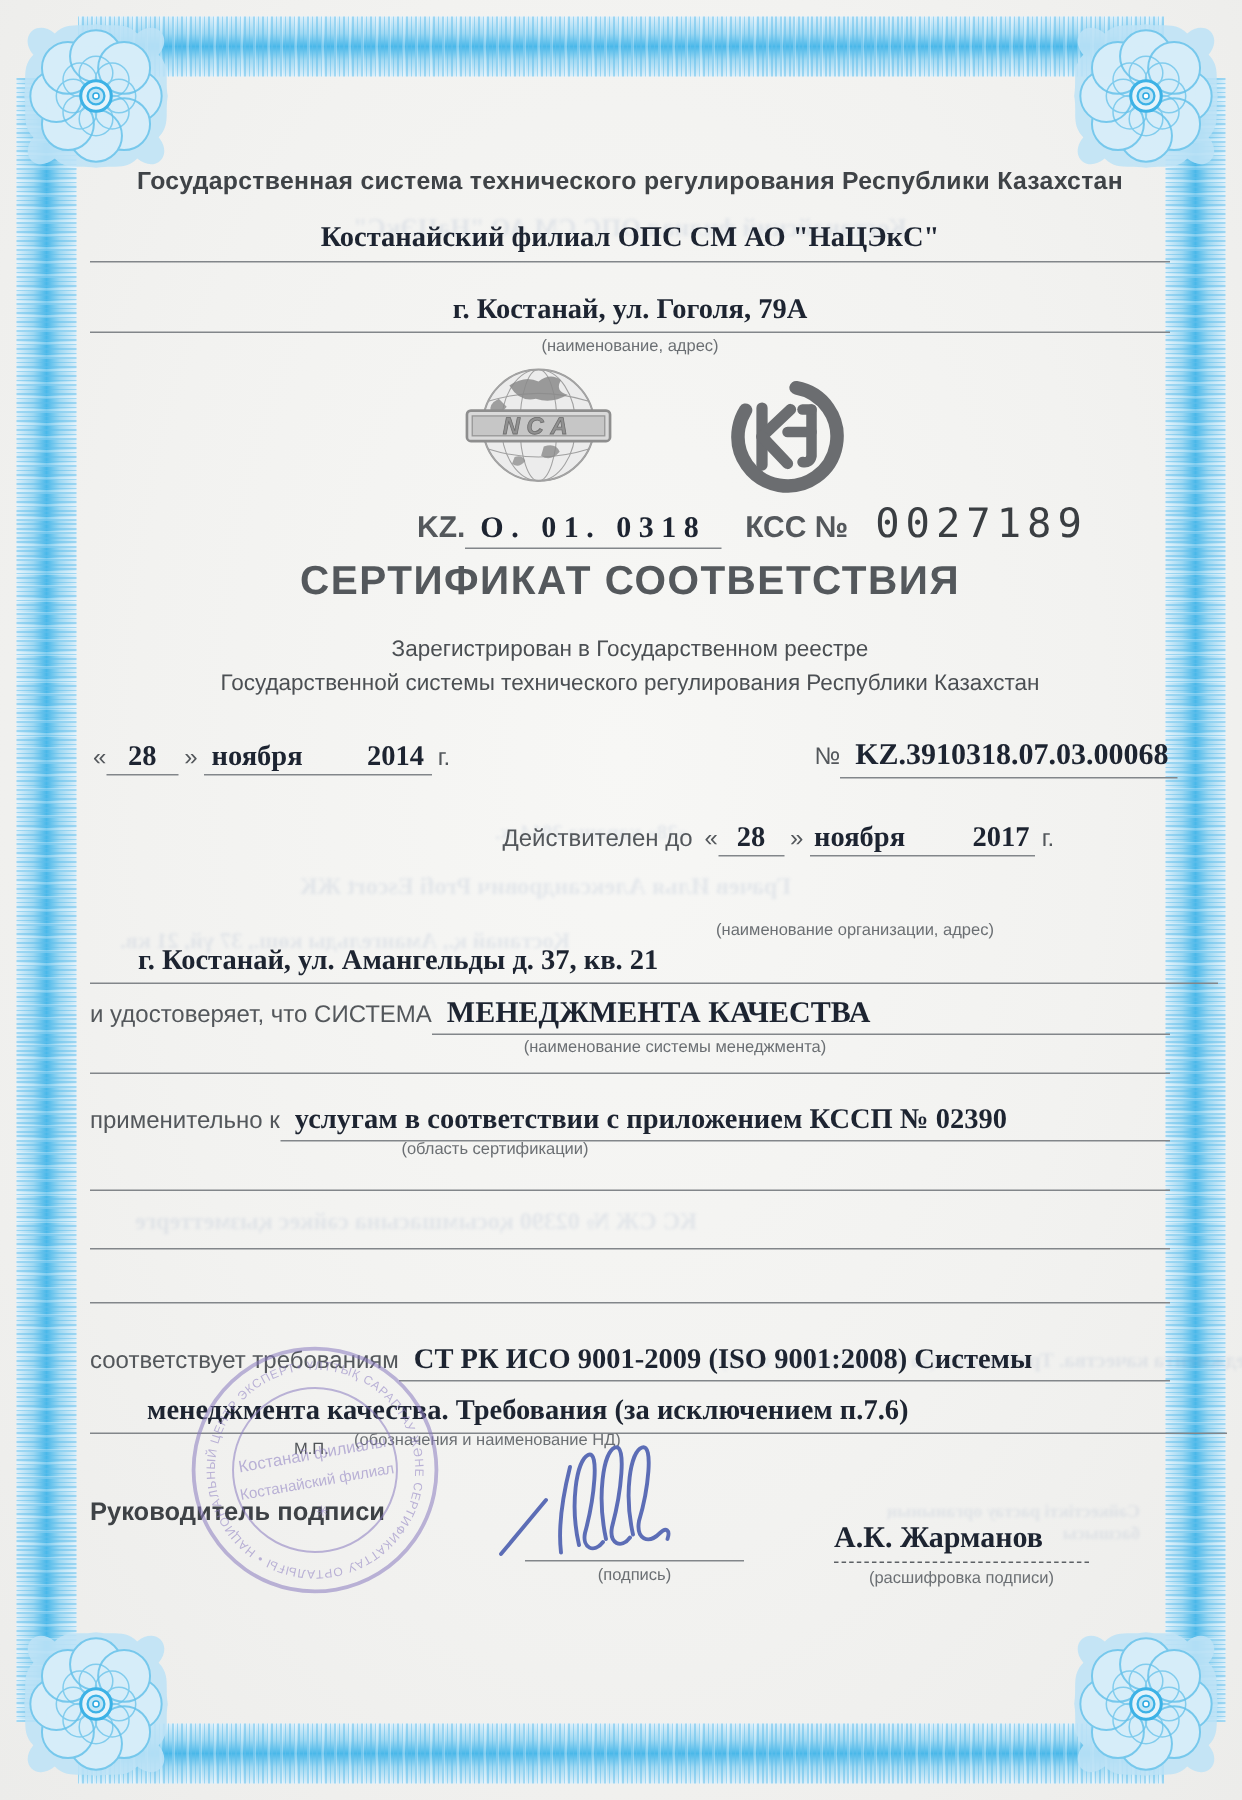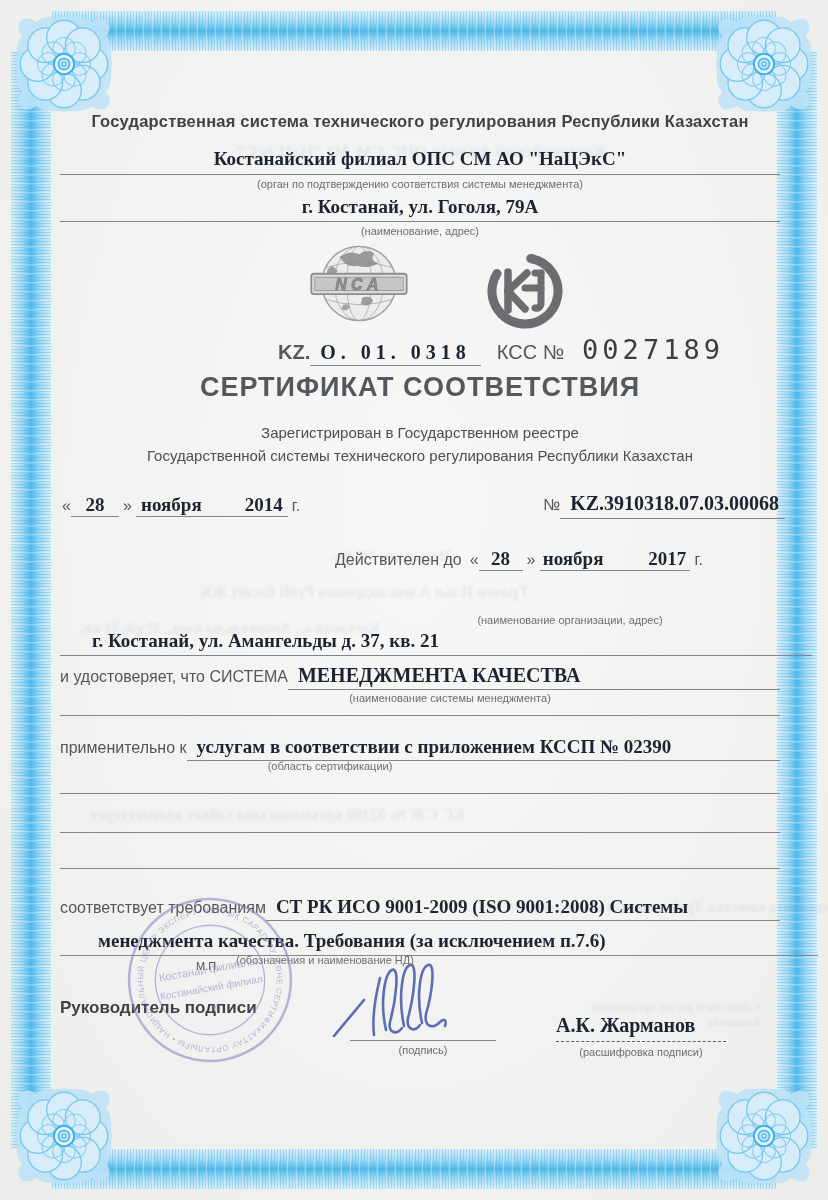--- a/index.html
+++ b/index.html
@@ -116,21 +116,20 @@
   <div class="bleed" style="left:90px;top:806px;font-size:16px">КС СЖ № 02390 қосымшасына сәйкес қызметтерге</div>
   <div class="bleed" style="left:480px;top:900px;font-size:14px">менеджмента качества. Требования (за исключением п.7.6)</div>
   <div class="bleed" style="left:540px;top:1000px;width:220px;font-size:12px;white-space:normal">Сәйкестікті растау органының басшысы</div>
 
   <div class="abs hdr z3">Государственная система технического регулирования Республики Казахстан</div>
 
   <div class="abs z3" style="left:60px;top:148px;width:720px;text-align:center;font-size:19px">
     <span class="val">Костанайский филиал ОПС СМ АО "НаЦЭкС"</span>
   </div>
   <div class="abs rule z3" style="left:60px;top:174px;width:720px"></div>
-  <div class="abs cap z3" style="left:60px;top:178px;width:720px">(орган по подтверждению соответствия системы менеджмента)</div>
 
   <div class="abs z3" style="left:60px;top:196px;width:720px;text-align:center;font-size:19px">
     <span class="val">г. Костанай, ул. Гоголя, 79А</span>
   </div>
   <div class="abs rule z3" style="left:60px;top:221px;width:720px"></div>
   <div class="abs cap z3" style="left:60px;top:225px;width:720px">(наименование, адрес)</div>
 
   <svg class="abs z3" style="left:306px;top:242px" width="106" height="90" viewBox="0 0 120 100">
     <circle cx="60" cy="46" r="42" fill="#ececec" stroke="#9a9a9a" stroke-width="1.5"></circle>
     <circle cx="60" cy="46" r="42" fill="none" stroke="#a5a5a5" stroke-width="0.8"></circle>
@@ -156,21 +155,21 @@
       <path d="M28,47 L45,65" stroke-width="7.5"></path>
       <path d="M45,44 H61" stroke-width="7"></path>
       <path d="M61,29 V60 q-1,5 -6,4" stroke-width="7"></path>
       <path d="M55,29 H61" stroke-width="7"></path>
     </g>
   </svg>
 
   <div class="abs row z3" style="left:278px;top:334px">
     <span class="sans" style="font-weight:bold;font-size:20px;color:#54585c">KZ.</span>
     <span class="val u" style="font-size:20px;letter-spacing:5px;padding:0 10px 1px">О. 01. 0318</span>
-    <span class="sans" style="font-weight:normal;font-size:20px;color:#54585c;margin-left:16px">КСС №</span>
+    <span class="sans" style="font-weight:bold;font-size:20px;color:#54585c;margin-left:16px">КСС №</span>
     <span class="mono" style="font-size:27px;color:#3a3e42;letter-spacing:4px;margin-left:18px">0027189</span>
   </div>
 
   <div class="abs title z3">СЕРТИФИКАТ СООТВЕТСТВИЯ</div>
 
   <div class="abs regline z3" style="top:424px">Зарегистрирован в Государственном реестре</div>
   <div class="abs regline z3" style="top:447px">Государственной системы технического регулирования Республики Казахстан</div>
 
   <div class="abs row z3" style="left:62px;top:494px">
     <span class="lbl">«</span>

